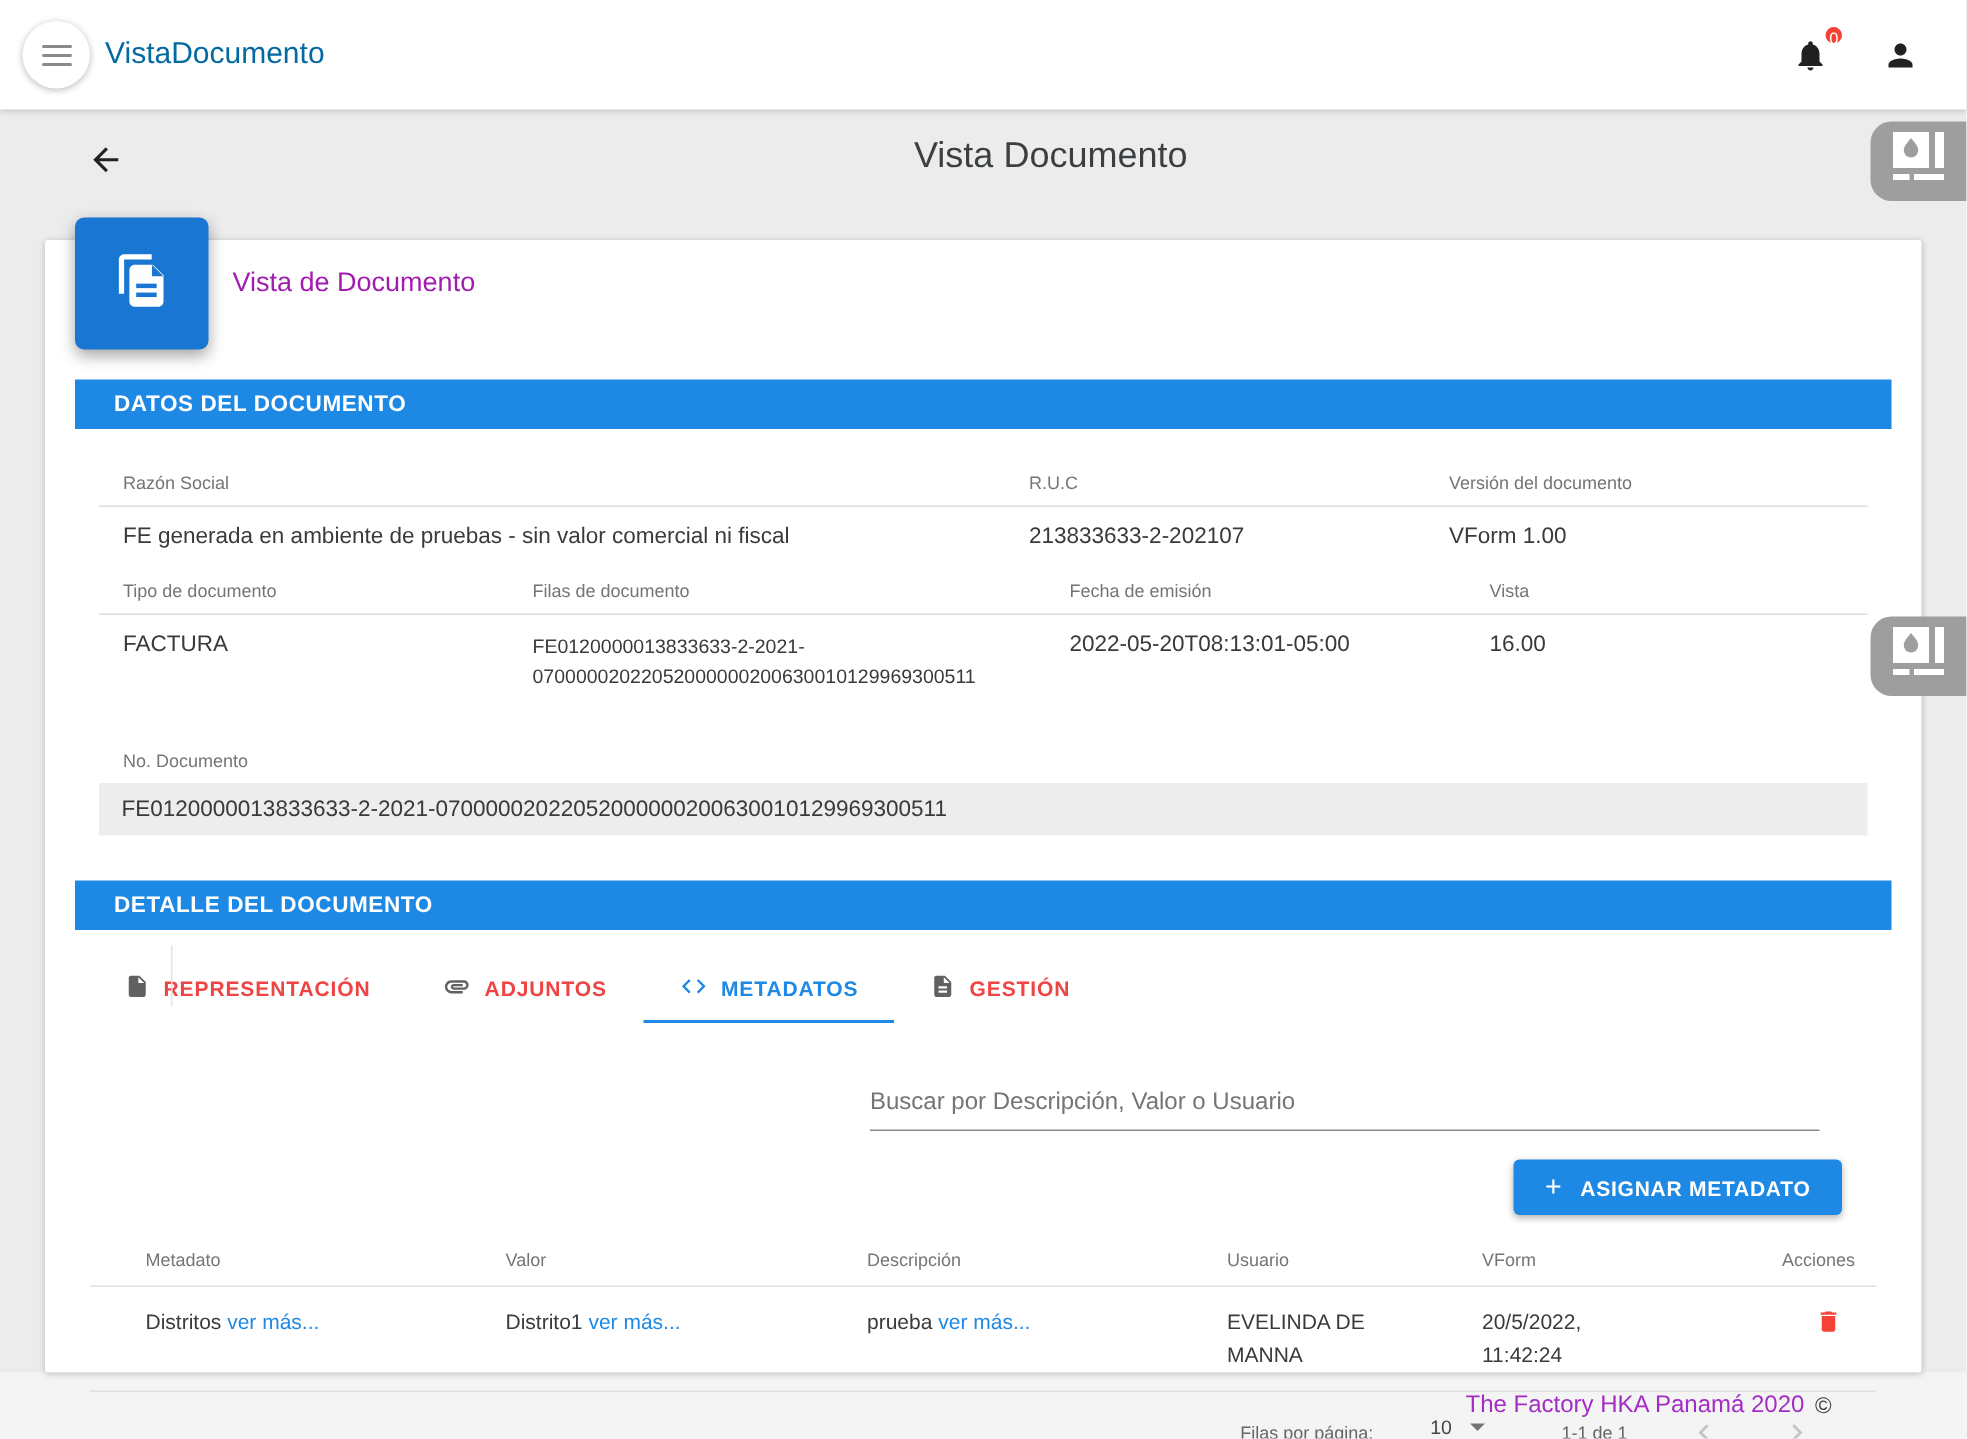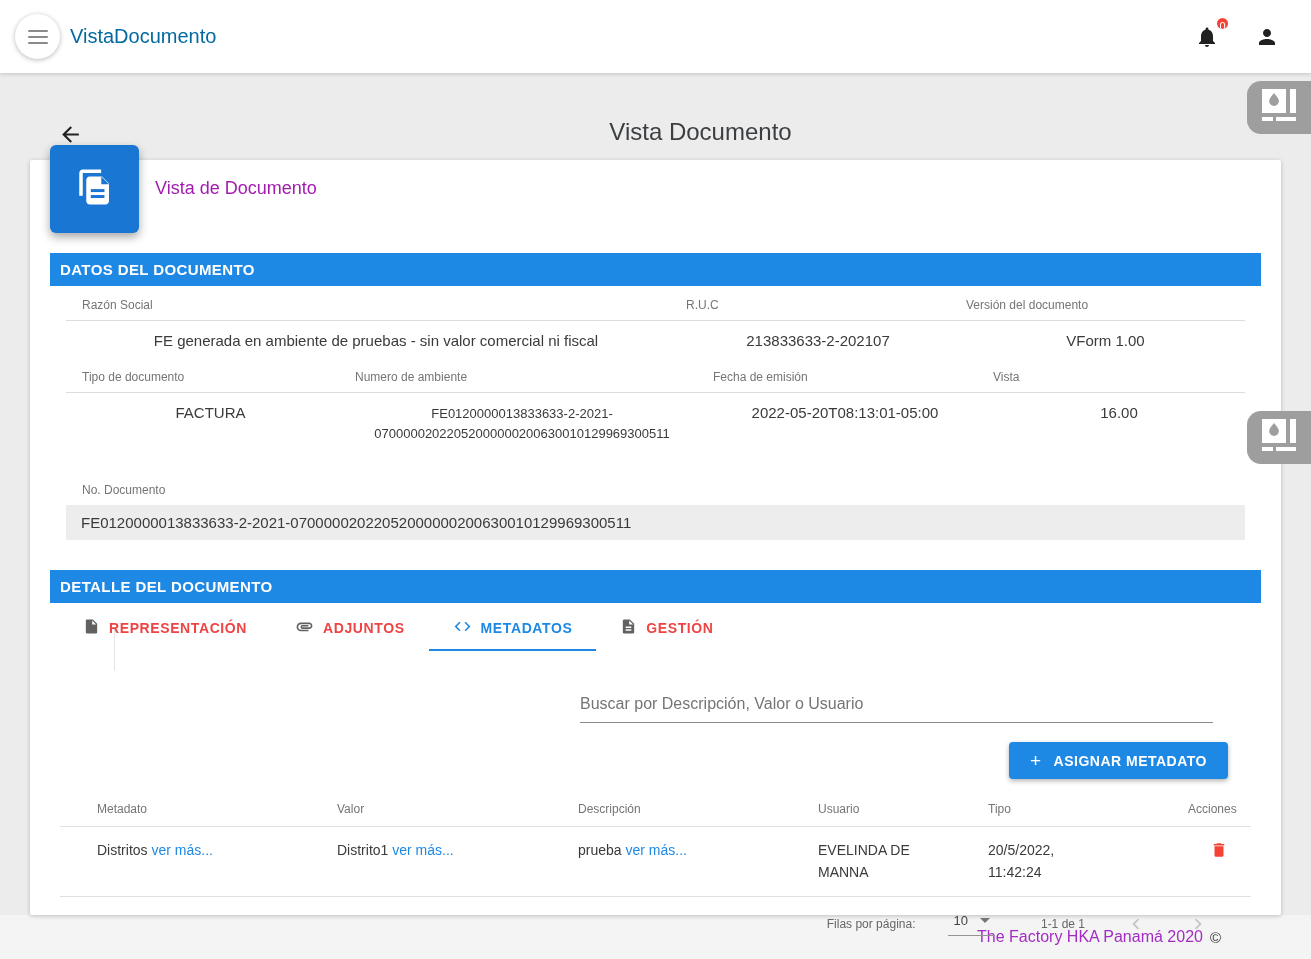--- a/index.html
+++ b/index.html
@@ -33,21 +33,21 @@
   .bell-wrap { position:relative; cursor:pointer; }
   .badge {
     position:absolute; top:-10px; right:-12px;
     min-width:17px; height:17px; padding:0 2px;
     background:#f44336; border:3px solid #fff; border-radius:50%;
     color:#fff; font-size:11px; line-height:17px; text-align:center;
   }
   .nav-icon svg { display:block; }
 
   
-  .page-head { position:absolute; top:90px; left:0; right:0; height:40px; z-index:5;margin-top:28px; }
+  .page-head { position:absolute; top:90px; left:0; right:0; height:40px; z-index:5; }
   .back-btn { position:absolute; left:58px; top:4px; cursor:pointer; }
   .page-title { position:absolute; left:90px; right:0; top:0; text-align:center; font-size:24px; color:#3c3f42; }
 
   
   .theme-btn {
     position:absolute; right:0; width:64px; height:53px;
     background:#9e9e9e; border-radius:14px 0 0 14px;
     display:flex; align-items:center; padding-left:11px;
     z-index:40; cursor:pointer;
   }
@@ -63,35 +63,35 @@
   }
   .doc-box {
     position:absolute; left:20px; top:-15px; width:89px; height:88px;
     background:#1976d2; border-radius:6px;
     box-shadow:0 4px 10px rgba(0,0,0,.35);
     display:flex; align-items:center; justify-content:center;
   }
   .card-title { position:absolute; left:125px; top:18px; font-size:18px; color:#a21caf; }
 
   .section-bar {
-    margin:0 20px; height:33px; background:#1e88e5;
+    margin:17px 20px; height:33px; background:#1e88e5;
     color:#fff; font-size:15px; font-weight:bold; letter-spacing:.4px;
-    display:flex; align-items:center; padding-left:10px;
+    display:flex; align-items:center; padding-left:26px;
   }
   .bar-datos { margin-top:93px; }
   .bar-detalle { margin-top:30px; }
 
   
   .fields { margin:0 20px; padding:0 16px; }
   .frow { display:grid; }
   .frow > div { padding-left:16px; }
   .cols-a { grid-template-columns:604px 280px 1fr; }
   .cols-b { grid-template-columns:273px 358px 280px 1fr; }
   .frow.labels { padding-top:12px; padding-bottom:8px; border-bottom:1px solid #dcdcdc; font-size:12px; color:#757575; }
-  .frow.values { padding-top:11px; padding-bottom:9px; font-size:15px; color:#3a3a3a;text-align:center; }
+  .frow.values { padding-top:11px; padding-bottom:9px; font-size:15px; color:#3a3a3a; }
   .val-break { font-size:13px; word-break:normal; overflow-wrap:break-word; line-height:1.55; padding-right:8px; }
   .lbl-solo { padding:6px 0 8px 16px; font-size:12px; color:#757575;margin-top:24px; }
   .doc-number-row {
     height:35px; background:#ededed;
     display:flex; align-items:center; padding-left:15px;
     font-size:15px; color:#3a3a3a;
   }
 
   
   .tabs { margin:3px 20px 0; padding-left:9px; display:flex; height:45px; }
@@ -249,21 +249,21 @@
       <div>R.U.C</div>
       <div>Versión del documento</div>
     </div>
     <div class="frow values cols-a">
       <div>FE generada en ambiente de pruebas - sin valor comercial ni fiscal</div>
       <div>213833633-2-202107</div>
       <div>VForm 1.00</div>
     </div>
     <div class="frow labels cols-b">
       <div>Tipo de documento</div>
-      <div>Numero de ambiente</div>
+      <div>Filas de documento</div>
       <div>Fecha de emisión</div>
       <div>Vista</div>
     </div>
     <div class="frow values cols-b">
       <div>FACTURA</div>
       <div class="val-break">FE0120000013833633-2-2021-07000002022052000000200630010129969300511</div>
       <div>2022-05-20T08:13:01-05:00</div>
       <div>16.00</div>
     </div>
     <div class="lbl-solo">No. Documento</div>
@@ -319,21 +319,21 @@
       <span>ASIGNAR METADATO</span>
     </button>
   </div>
 
   <div class="mtable">
     <div class="trow thead">
       <div>Metadato</div>
       <div>Valor</div>
       <div>Descripción</div>
       <div>Usuario</div>
-      <div>Tipo</div>
+      <div>VForm</div>
       <div class="th-acc"><span>Acciones</span></div>
     </div>
     <div class="trow tdata">
       <div>
         <span>Distritos</span>
         <span class="more-link">ver más...</span>
       </div>
       <div>
         <span>Distrito1</span>
         <span class="more-link">ver más...</span>

